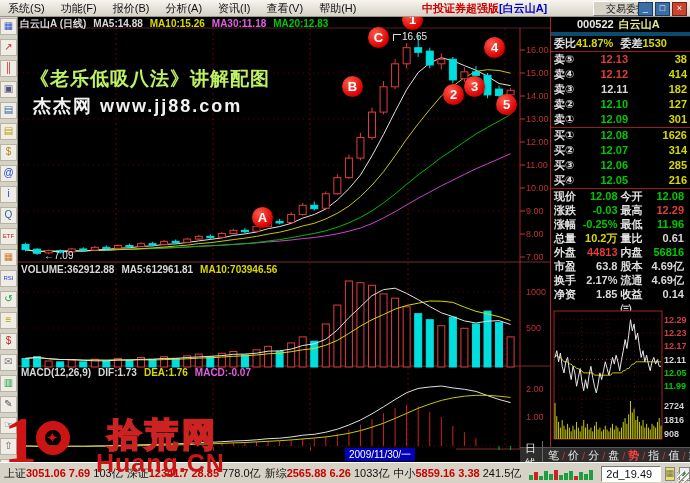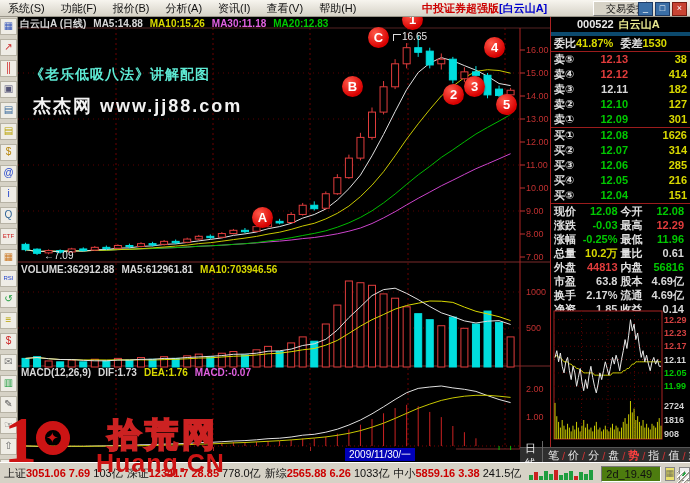--- a/index.html
+++ b/index.html
@@ -22,21 +22,21 @@
   .ltoolbar{position:absolute;left:0;top:16px;width:18px;height:467px;background:#d6d2c6;
     border-right:1px solid #8a8678;z-index:5;display:flex;flex-direction:column;align-items:center;padding-top:2px;box-sizing:border-box;}
   .tool-icon{width:15px;height:15px;margin-bottom:4px;font-size:10px;line-height:14px;text-align:center;
     background:#efede6;border:1px solid #b7b3a5;overflow:hidden;}
   
   .ovl{position:absolute;z-index:10;white-space:nowrap;}
   .hdr{font-size:10px;font-weight:bold;}
   .c-w{color:#d8d8d8;} .c-y{color:#d8d800;} .c-m{color:#e060e0;} .c-g{color:#00c800;}
   .c-r{color:#e03c3c;}
   .hdr span{margin-right:7px;}
-  .big-note{font-size:14px;font-weight:bold;color:#5eead4;letter-spacing:1px;}
+  .big-note{font-size:19px;font-weight:bold;color:#bef264;letter-spacing:1px;}
   .sub-note{font-size:18px;font-weight:bold;color:#f2f2f2;letter-spacing:2px;}
   .anno{font-size:10px;color:#e8e8e8;}
   .peak-corner{display:inline-block;width:7px;height:6px;border-left:1px solid #ddd;border-top:1px solid #ddd;vertical-align:middle;margin-right:1px;}
   .mark-circle{position:absolute;width:21px;height:21px;border-radius:50%;z-index:20;
     background:radial-gradient(circle at 35% 30%,#ff5a4a,#d80000 70%);
     color:#fff;font-weight:bold;font-size:13px;text-align:center;line-height:21px;
     box-shadow:0 1px 2px rgba(0,0,0,.6);}
   
   .rpanel{position:absolute;left:550px;top:16px;width:140px;height:431px;background:#000;
     border-left:1px solid #aa2222;z-index:8;font-size:11px;font-weight:bold;box-sizing:border-box;}
@@ -60,21 +60,21 @@
   .tabsrow .tab{padding:0 3px;} .tabsrow .slash{color:#cc3333;}
   .tabsrow .active{color:#ff4040;font-weight:bold;}
   .tabsrow .tab-first{padding:0 6px 0 5px;border-right:1px solid #666;margin-right:2px;}
   .statusbar{position:absolute;left:0;top:462px;width:690px;height:21px;background:#d6d2c6;
     border-top:1px solid #fff;z-index:30;display:flex;align-items:center;font-size:11px;color:#111;}
   .statusbar .idx{white-space:nowrap;margin-left:4px;}
   .statusbar .iname{color:#111;} .statusbar .ival{color:#cc0000;font-weight:bold;} .statusbar .iamt{color:#111;}
   .minibars{display:flex;align-items:flex-end;gap:1px;height:12px;margin-left:8px;}
   .minibars i{display:block;width:4px;background:#1f9e3f;}
   .minibars i.r{background:#cc2222;}
-  .sess-box{margin-left:8px;width:76px;height:14px;line-height:14px;background:#4d7c0f;border:1px solid;
+  .sess-box{margin-left:8px;width:76px;height:14px;line-height:14px;background:#ffffff;border:1px solid;
     border-color:#777 #fff #fff #777;padding-left:4px;font-size:11px;}
   .sb-icon{width:12px;height:12px;margin-left:4px;border:1px solid #888;font-size:9px;line-height:11px;text-align:center;}
   .grip{position:absolute;right:1px;bottom:1px;width:12px;height:12px;
     background:repeating-linear-gradient(135deg,#fff 0 1px,#9a968a 1px 2px,transparent 2px 4px);}
   
   .watermark{position:absolute;left:0;top:405px;width:260px;height:78px;z-index:60;pointer-events:none;}
   .wm-one{position:absolute;left:4px;top:2px;font-size:66px;font-weight:bold;color:#cc1414;line-height:66px;font-family:"Liberation Serif",serif;}
   .wm-ring{position:absolute;left:36px;top:16px;width:34px;height:34px;border:9px solid #cc1414;border-radius:50%;box-sizing:border-box;}
   .wm-ring:after{content:"✦";position:absolute;left:1px;top:-1px;color:#cc1414;font-size:15px;}
   .wm-site{position:absolute;left:108px;top:8px;font-size:33px;font-weight:bold;color:rgba(255,70,70,.18);
@@ -419,25 +419,20 @@
       <div class="qrow">
         <span class="lab">买③</span>
         <span class="prc c-g">12.06</span>
         <span class="qty">285</span>
       </div>
       <div class="qrow">
         <span class="lab">买④</span>
         <span class="prc c-g">12.05</span>
         <span class="qty">216</span>
       </div>
-      <div class="qrow">
-        <span class="lab">买⑤</span>
-        <span class="prc c-g">12.04</span>
-        <span class="qty">151</span>
-      </div>
     </div>
   <div class="sep"></div>
   <div id="inforows">
       <div class="irow">
         <span class="lab">现价</span>
         <span class="val c-g">12.08</span>
         <span class="lab">今开</span>
         <span class="val c-g">12.08</span>
       </div>
       <div class="irow">

